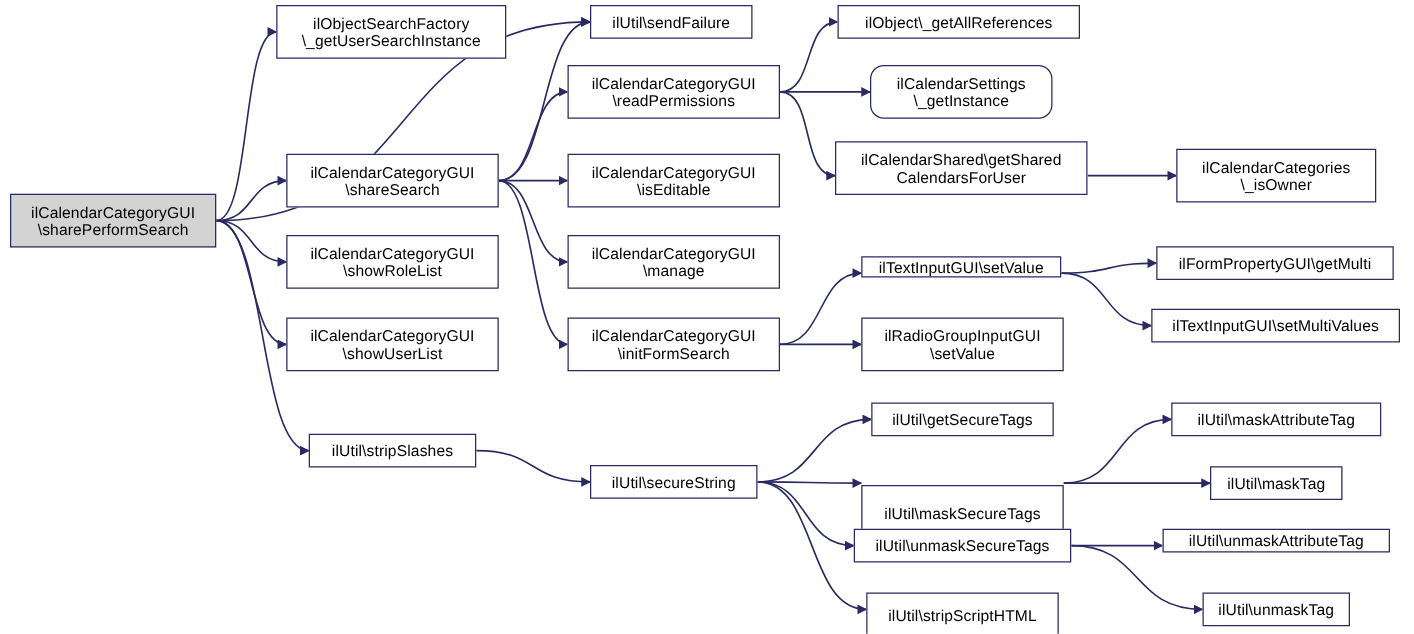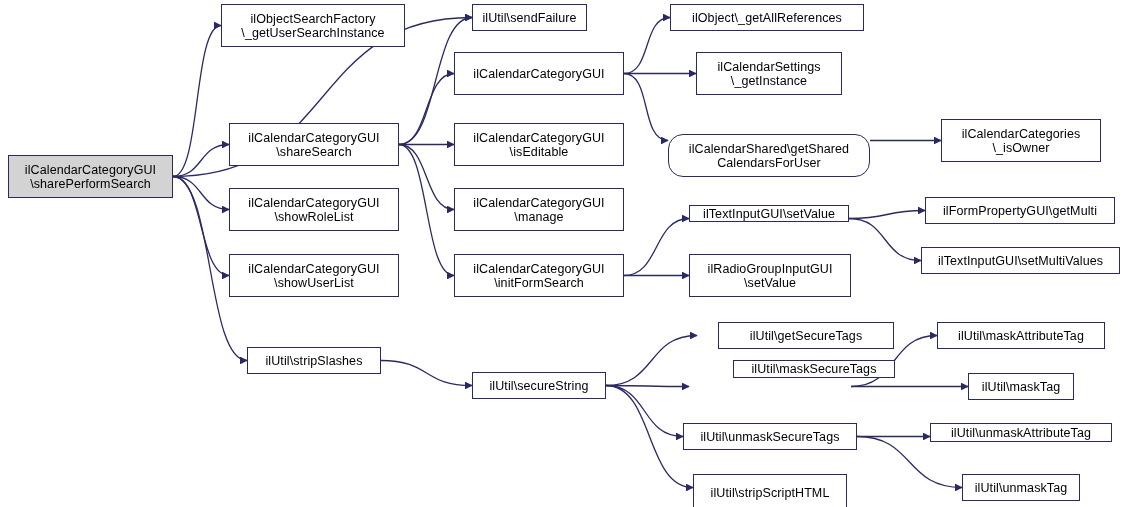--- a/index.html
+++ b/index.html
@@ -89,33 +89,33 @@
         <path d="M 857 436.5 C 914.75 436.5, 904.25 487.5, 962 487.5" marker-end="url(#arrow)"></path>
       </g>
   </svg>
   <div id="nodes">
       <div class="node root" style="left: 8px; top: 155px; width: 165px; height: 43px;"><span class="line">ilCalendarCategoryGUI</span><span class="line">\sharePerformSearch</span></div>
       <div class="node" style="left: 221px; top: 4px; width: 184px; height: 43px;"><span class="line">ilObjectSearchFactory</span><span class="line">\_getUserSearchInstance</span></div>
       <div class="node" style="left: 229px; top: 123px; width: 170px; height: 43px;"><span class="line">ilCalendarCategoryGUI</span><span class="line">\shareSearch</span></div>
       <div class="node" style="left: 229px; top: 188px; width: 170px; height: 43px;"><span class="line">ilCalendarCategoryGUI</span><span class="line">\showRoleList</span></div>
       <div class="node" style="left: 229px; top: 254px; width: 170px; height: 43px;"><span class="line">ilCalendarCategoryGUI</span><span class="line">\showUserList</span></div>
       <div class="node" style="left: 247px; top: 347px; width: 134px; height: 27px;"><span class="line">ilUtil\stripSlashes</span></div>
-      <div class="node" style="left: 472px; top: 4px; width: 115px; height: 27px;"><span class="line">ilUtil\sendFailure</span></div>
-      <div class="node" style="left: 454px; top: 52px; width: 170px; height: 43px;"><span class="line">ilCalendarCategoryGUI</span></div>
+      <div class="node" style="left: 472px; top: 4px; width: 130px; height: 27px;"><span class="line">ilUtil\sendFailure</span></div>
+      <div class="node" style="left: 454px; top: 52px; width: 170px; height: 43px;"><span class="line">ilCalendarCategoryGUI</span><span class="line">\readPermissions</span></div>
       <div class="node" style="left: 454px; top: 123px; width: 170px; height: 43px;"><span class="line">ilCalendarCategoryGUI</span><span class="line">\isEditable</span></div>
       <div class="node" style="left: 454px; top: 188px; width: 170px; height: 43px;"><span class="line">ilCalendarCategoryGUI</span><span class="line">\manage</span></div>
       <div class="node" style="left: 454px; top: 254px; width: 170px; height: 43px;"><span class="line">ilCalendarCategoryGUI</span><span class="line">\initFormSearch</span></div>
       <div class="node" style="left: 472px; top: 372px; width: 134px; height: 27px;"><span class="line">ilUtil\secureString</span></div>
       <div class="node" style="left: 670px; top: 4px; width: 194px; height: 27px;"><span class="line">ilObject\_getAllReferences</span></div>
-      <div class="node" style="left: 696px; top: 52px; width: 146px; height: 43px;"><span class="line">ilCalendarSettings</span><span class="line">\_getInstance</span></div>
-      <div class="node" style="left: 668px; top: 134px; width: 202px; height: 43px; border-radius: 15px;"><span class="line">ilCalendarShared\getShared</span><span class="line">CalendarsForUser</span></div>
+      <div class="node" style="left: 696px; top: 52px; width: 146px; height: 43px; border-radius: 11px;"><span class="line">ilCalendarSettings</span><span class="line">\_getInstance</span></div>
+      <div class="node" style="left: 668px; top: 113px; width: 202px; height: 43px;"><span class="line">ilCalendarShared\getShared</span><span class="line">CalendarsForUser</span></div>
       <div class="node" style="left: 689px; top: 205px; width: 160px; height: 17px;"><span class="line">ilTextInputGUI\setValue</span></div>
       <div class="node" style="left: 689px; top: 254px; width: 162px; height: 43px;"><span class="line">ilRadioGroupInputGUI</span><span class="line">\setValue</span></div>
-      <div class="node" style="left: 697px; top: 322px; width: 176px; height: 27px; margin-left: 21px;"><span class="line">ilUtil\getSecureTags</span></div>
-      <div class="node" style="left: 689px; top: 360px; width: 162px; height: 18px; margin-left: 44px;"><span class="line">ilUtil\maskSecureTags</span></div>
+      <div class="node" style="left: 697px; top: 322px; width: 146px; height: 27px;"><span class="line">ilUtil\getSecureTags</span></div>
+      <div class="node" style="left: 689px; top: 388px; width: 162px; height: 45px;"><span class="line">ilUtil\maskSecureTags</span></div>
       <div class="node" style="left: 683px; top: 423px; width: 174px; height: 27px;"><span class="line">ilUtil\unmaskSecureTags</span></div>
       <div class="node" style="left: 693px; top: 474px; width: 154px; height: 38px;"><span class="line">ilUtil\stripScriptHTML</span></div>
       <div class="node" style="left: 941px; top: 119px; width: 160px; height: 43px;"><span class="line">ilCalendarCategories</span><span class="line">\_isOwner</span></div>
       <div class="node" style="left: 925px; top: 197px; width: 190px; height: 27px;"><span class="line">ilFormPropertyGUI\getMulti</span></div>
       <div class="node" style="left: 921px; top: 247px; width: 199px; height: 27px;"><span class="line">ilTextInputGUI\setMultiValues</span></div>
       <div class="node" style="left: 937px; top: 322px; width: 168px; height: 27px;"><span class="line">ilUtil\maskAttributeTag</span></div>
       <div class="node" style="left: 968px; top: 373px; width: 106px; height: 27px;"><span class="line">ilUtil\maskTag</span></div>
       <div class="node" style="left: 930px; top: 423px; width: 182px; height: 19px;"><span class="line">ilUtil\unmaskAttributeTag</span></div>
       <div class="node" style="left: 962px; top: 474px; width: 118px; height: 27px;"><span class="line">ilUtil\unmaskTag</span></div>
     </div>

